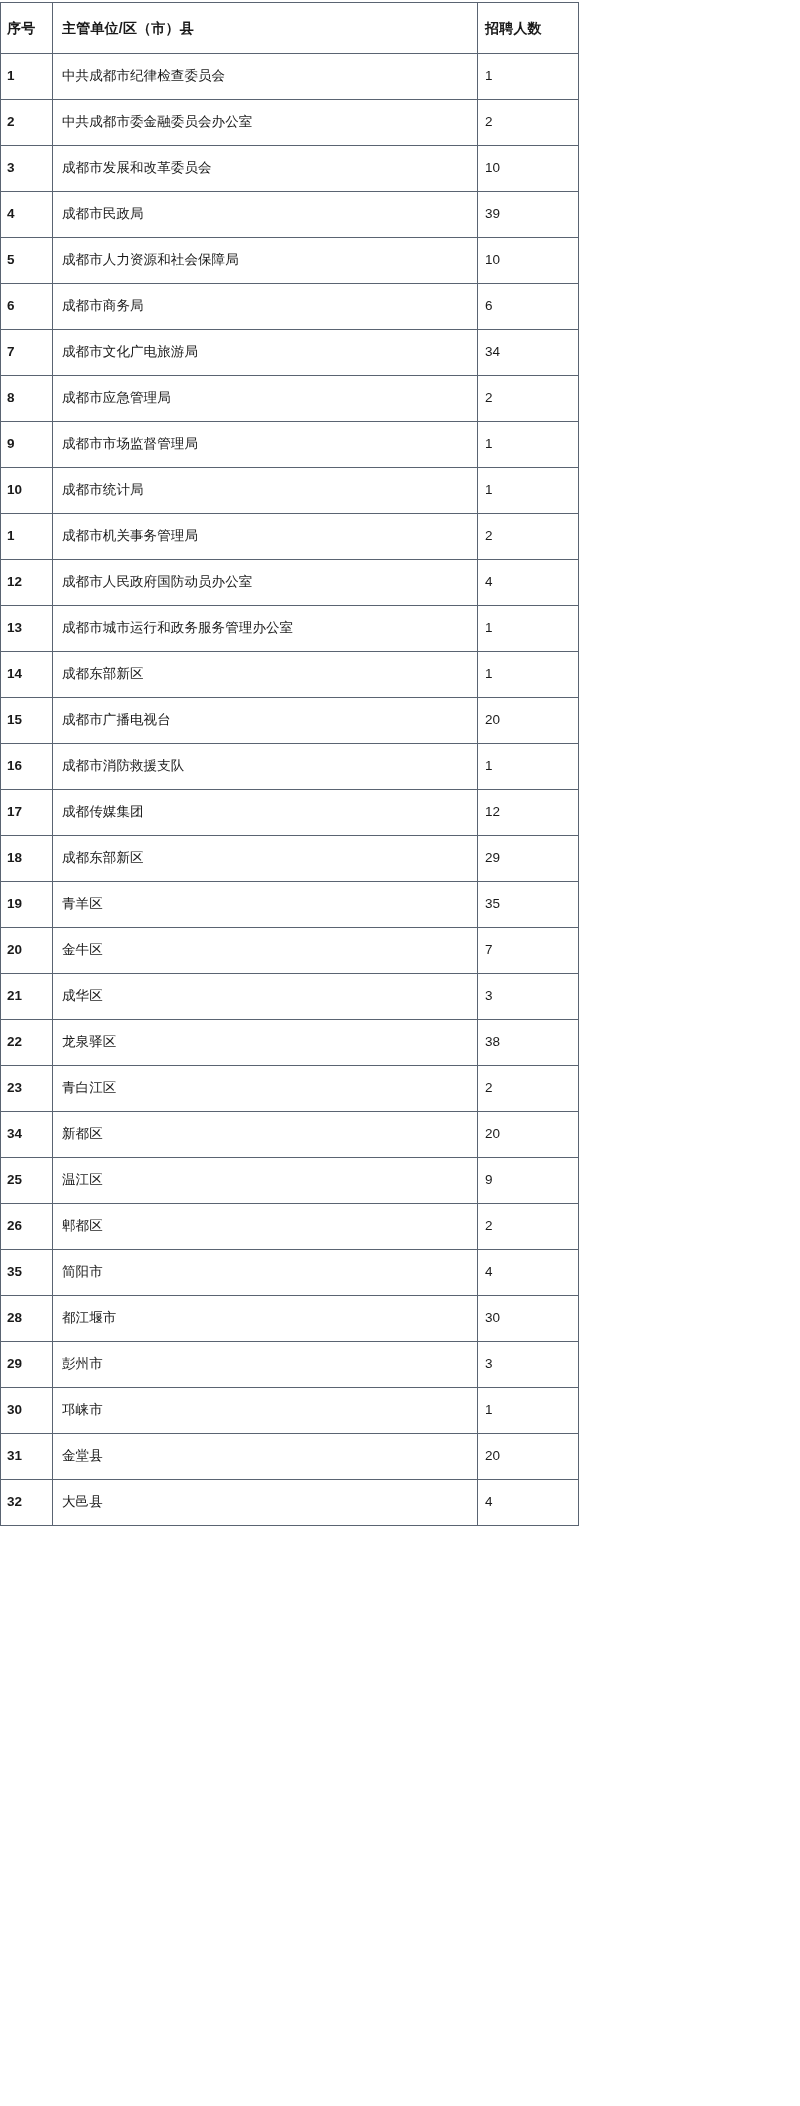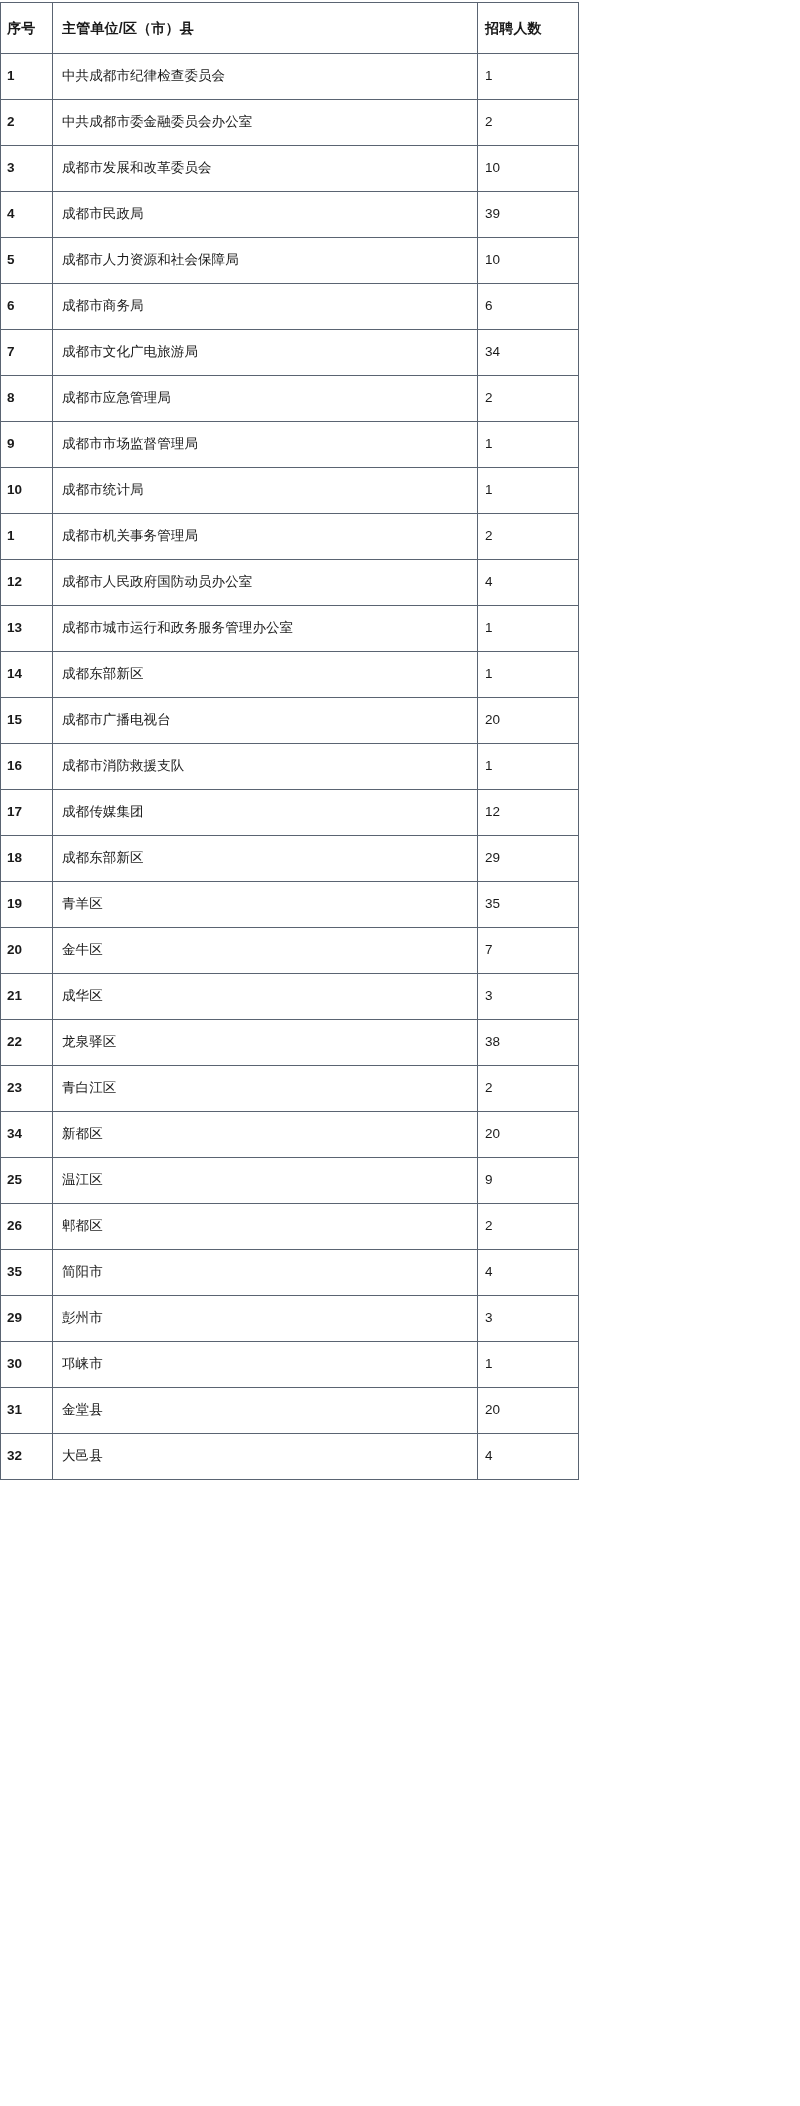--- a/index.html
+++ b/index.html
@@ -214,20 +214,25 @@
           <td class="idx">26</td>
           <td class="unit">郫都区</td>
           <td class="count">2</td>
         </tr>
         <tr>
           <td class="idx">35</td>
           <td class="unit">简阳市</td>
           <td class="count">4</td>
         </tr>
         <tr>
+          <td class="idx">28</td>
+          <td class="unit">都江堰市</td>
+          <td class="count">30</td>
+        </tr>
+        <tr>
           <td class="idx">29</td>
           <td class="unit">彭州市</td>
           <td class="count">3</td>
         </tr>
         <tr>
           <td class="idx">30</td>
           <td class="unit">邛崃市</td>
           <td class="count">1</td>
         </tr>
         <tr>

